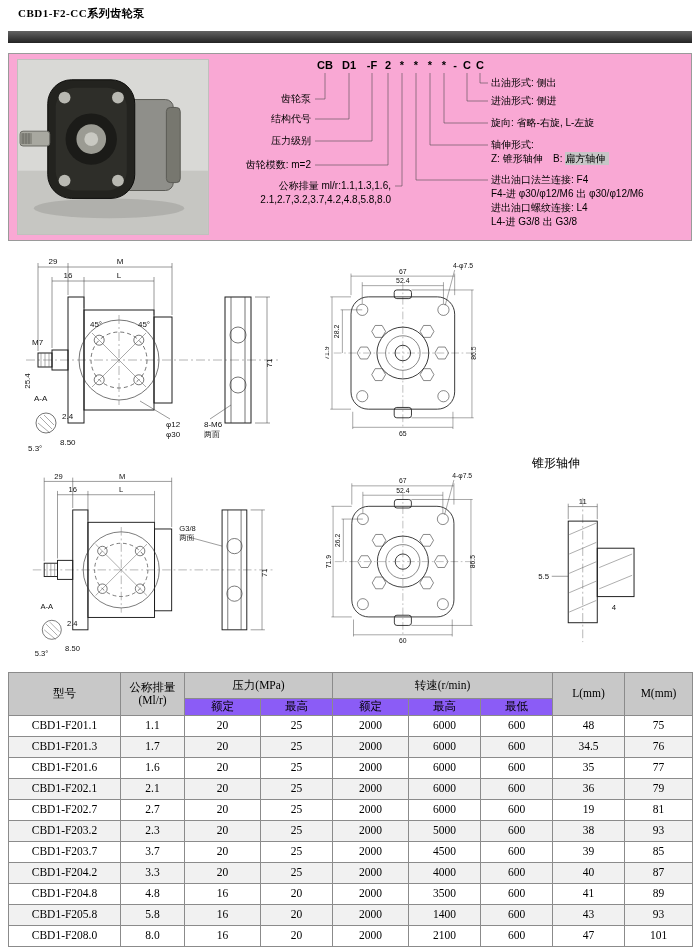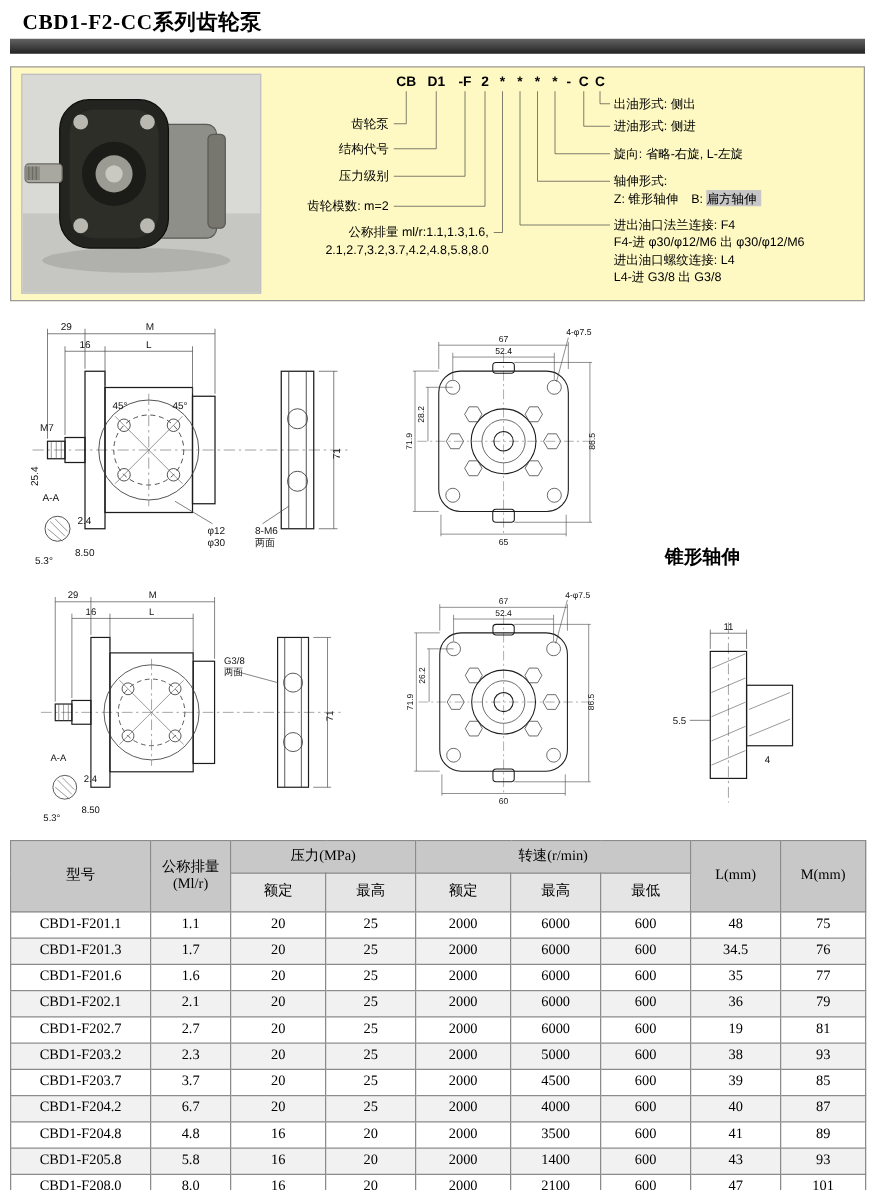--- a/index.html
+++ b/index.html
@@ -1,42 +1,42 @@
 <!DOCTYPE html>
 <html><head>
 <meta charset="utf-8">
 <style>
   *{box-sizing:border-box;margin:0;padding:0}
   body{background:#ffffff}
   .page{position:relative;width:700px;height:952px;background:#fff;color:#000;
         font-family:"Liberation Serif","DejaVu Serif",serif;overflow:hidden}
-  .title{position:absolute;left:18px;top:6px;font-size:17px;font-weight:bold;letter-spacing:.5px}
+  .title{position:absolute;left:18px;top:6px;font-size:11px;font-weight:bold;letter-spacing:.5px}
   .title-bar{position:absolute;left:8px;top:31px;width:684px;height:12px;
              background:linear-gradient(180deg,#636363,#232323)}
-  .top-box{position:absolute;left:8px;top:53px;width:684px;height:188px;border:1px solid #9a9a9a;background:#fef9c3}
+  .top-box{position:absolute;left:8px;top:53px;width:684px;height:188px;border:1px solid #9a9a9a;background:#f9a8d4}
   .photo{position:absolute;left:8px;top:5px;width:192px;height:176px;background:#d9d9d6;border:1px solid #c0c0bd}
   .photo svg{display:block;width:100%;height:100%}
   .code-svg{position:absolute;left:198px;top:2px;width:484px;height:184px}
   .draw{position:absolute}
-  .dwg-label{position:absolute;left:532px;top:436px;font-size:15px;font-weight:bold}
+  .dwg-label{position:absolute;left:532px;top:455px;font-size:12px;font-weight:normal}
   svg text{font-family:"Liberation Sans","DejaVu Sans",sans-serif}
   .o{fill:none;stroke:#1c1c1c;stroke-width:1}
   .t{fill:none;stroke:#3a3a3a;stroke-width:.7}
   .h{stroke:#555;stroke-width:.5}
   .cl{stroke:#777;stroke-width:.55;stroke-dasharray:9 3 2 3;fill:none}
   .dim{stroke:#444;stroke-width:.55;fill:none}
   .dt{font-size:8px;fill:#111}
   .lbl{font-size:10px;fill:#000}
   .code-t{font-size:11px;font-weight:bold;fill:#000}
   .spec{position:absolute;left:8px;top:672px;width:684px}
   table{border-collapse:collapse;table-layout:fixed;width:684px;border:1px solid #6e6e6e}
   th,td{border:1px solid #8b8b8b;text-align:center;vertical-align:middle;
         font-size:11.5px;font-weight:normal;padding:0;line-height:1.15}
   thead tr:first-child th{height:26px;background:#c8c8c8}
-  thead tr:nth-child(2) th{height:31px;background:#e5e5e5}
+  thead tr:nth-child(2) th{height:17px;background:#8b5cf6}
   tbody td{height:21px;background:#fff}
   tbody tr:nth-child(even) td{background:#f1f1f1}
 </style>
 </head>
 <body>
 
 <div class="page">
 
   <div class="title">CBD1-F2-CC系列齿轮泵</div>
   <div class="title-bar"></div>
@@ -480,21 +480,21 @@
             <td>20</td>
             <td>25</td>
             <td>2000</td>
             <td>4500</td>
             <td>600</td>
             <td>39</td>
             <td>85</td>
           </tr>
         <tr>
             <td>CBD1-F204.2</td>
-            <td>6.7</td>
+            <td>3.3</td>
             <td>20</td>
             <td>25</td>
             <td>2000</td>
             <td>4000</td>
             <td>600</td>
             <td>40</td>
             <td>87</td>
           </tr>
         <tr>
             <td>CBD1-F204.8</td>

